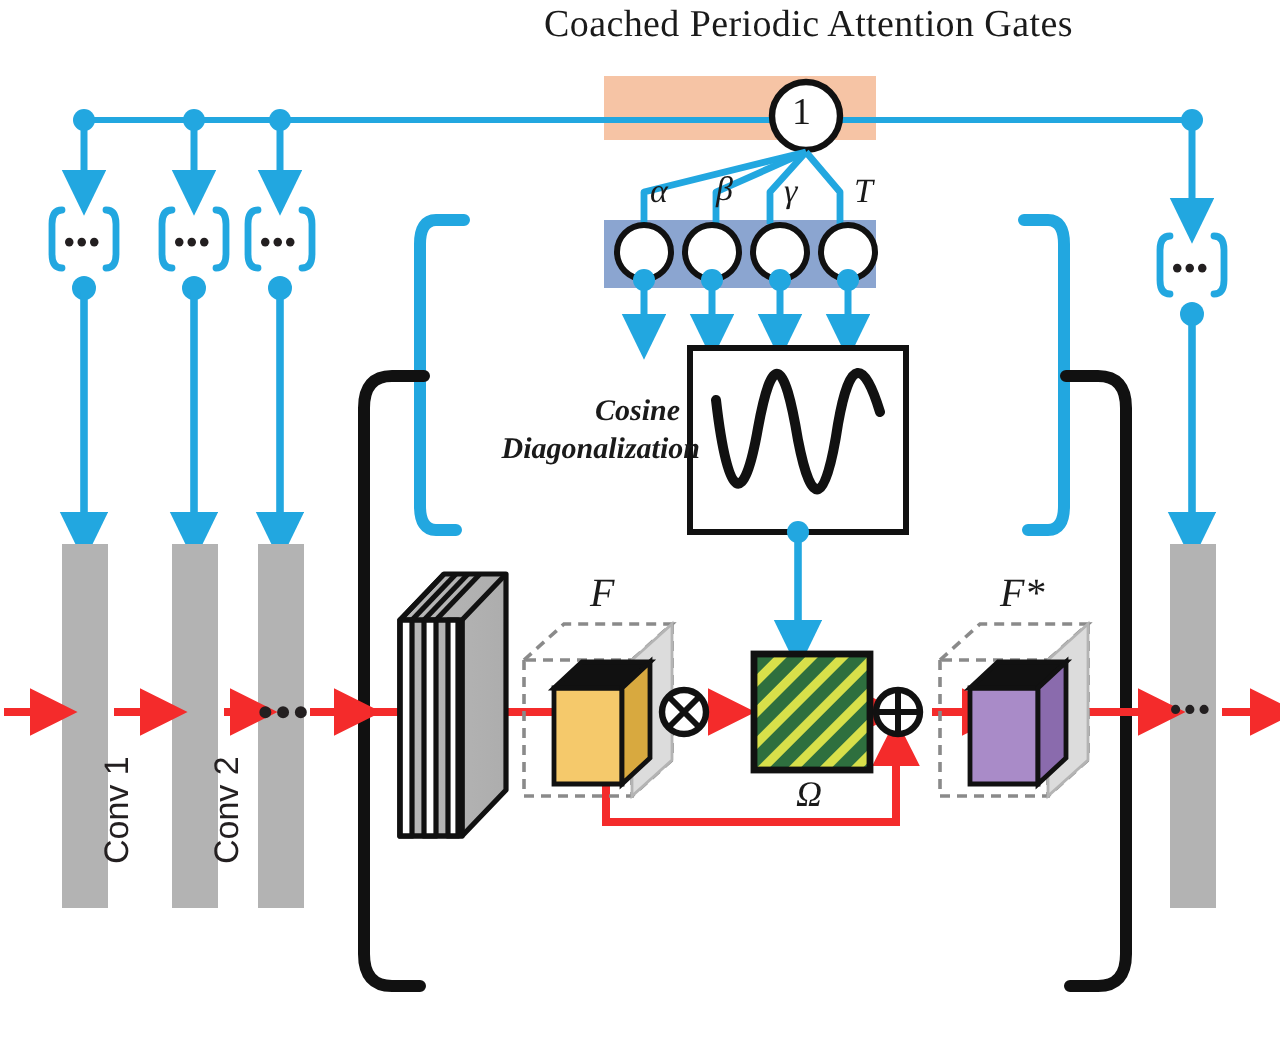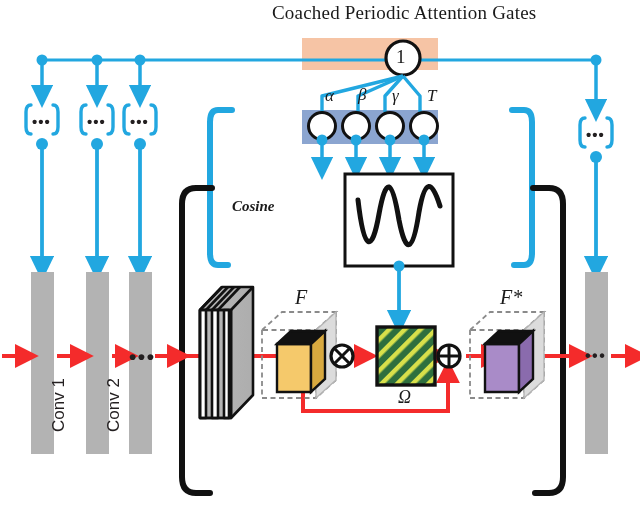--- a/index.html
+++ b/index.html
@@ -5,21 +5,21 @@
   html,body{margin:0;padding:0;background:#ffffff;}
   body{width:640px;height:526px;position:relative;overflow:hidden;
        font-family:"Liberation Serif",serif;color:#1a1a1a;}
   #stage{position:absolute;left:0;top:0;width:640px;height:526px;}
   #stage svg{position:absolute;left:0;top:0;}
   .lbl{position:absolute;white-space:nowrap;line-height:1;}
   .title{font-size:19px;letter-spacing:.2px;}
   .greek{font-style:italic;font-size:17px;}
   .mathF{font-style:italic;font-size:20px;}
   .omega{font-style:italic;font-size:18px;}
-  .cosine{font-style:italic;font-weight:bold;font-size:15px;text-align:left;line-height:1.12;}
+  .cosine{font-style:italic;font-weight:bold;font-size:15px;text-align:right;line-height:1.12;}
   .caption{font-size:21px;}
   .caption sup{font-size:12px;}
   .convtxt{position:absolute;font-family:"Liberation Sans",sans-serif;
            font-size:17px;color:#231f20;transform-origin:0 0;
            transform:rotate(-90deg);white-space:nowrap;}
   .dots{position:absolute;font-family:"Liberation Sans",sans-serif;
         font-size:21px;font-weight:bold;color:#231f20;letter-spacing:1.5px;}
   .bdots{position:absolute;font-family:"Liberation Sans",sans-serif;
         font-size:15px;font-weight:bold;color:#231f20;letter-spacing:1px;}
 </style>
@@ -240,20 +240,21 @@
 <div class="lbl title" style="left:272px;top:3px;">Coached Periodic Attention Gates</div>
 
 <div class="lbl" style="left:396px;top:47px;font-size:19px;">1</div>
 
 <div class="lbl greek" style="left:325px;top:87px;">α</div>
 <div class="lbl greek" style="left:358px;top:86px;">β</div>
 <div class="lbl greek" style="left:392px;top:87px;">γ</div>
 <div class="lbl greek" style="left:427px;top:87px;">T</div>
 
 <div class="lbl cosine" style="left:232px;top:198px;width:108px;">Cosine</div>
+<div class="lbl cosine" style="left:222px;top:217px;width:128px;">Diagonalization</div>
 
 <div class="lbl mathF" style="left:295px;top:287px;">F</div>
 <div class="lbl omega" style="left:398px;top:388px;">Ω</div>
 <div class="lbl mathF" style="left:500px;top:287px;">F*</div>
 
 <div class="convtxt" style="left:49px;top:432px;">Conv 1</div>
 <div class="convtxt" style="left:104px;top:432px;">Conv 2</div>
 
 <div class="dots" style="left:129px;top:345px;">•••</div>
 <div class="dots" style="left:585px;top:347px;font-size:16px;">•••</div>

